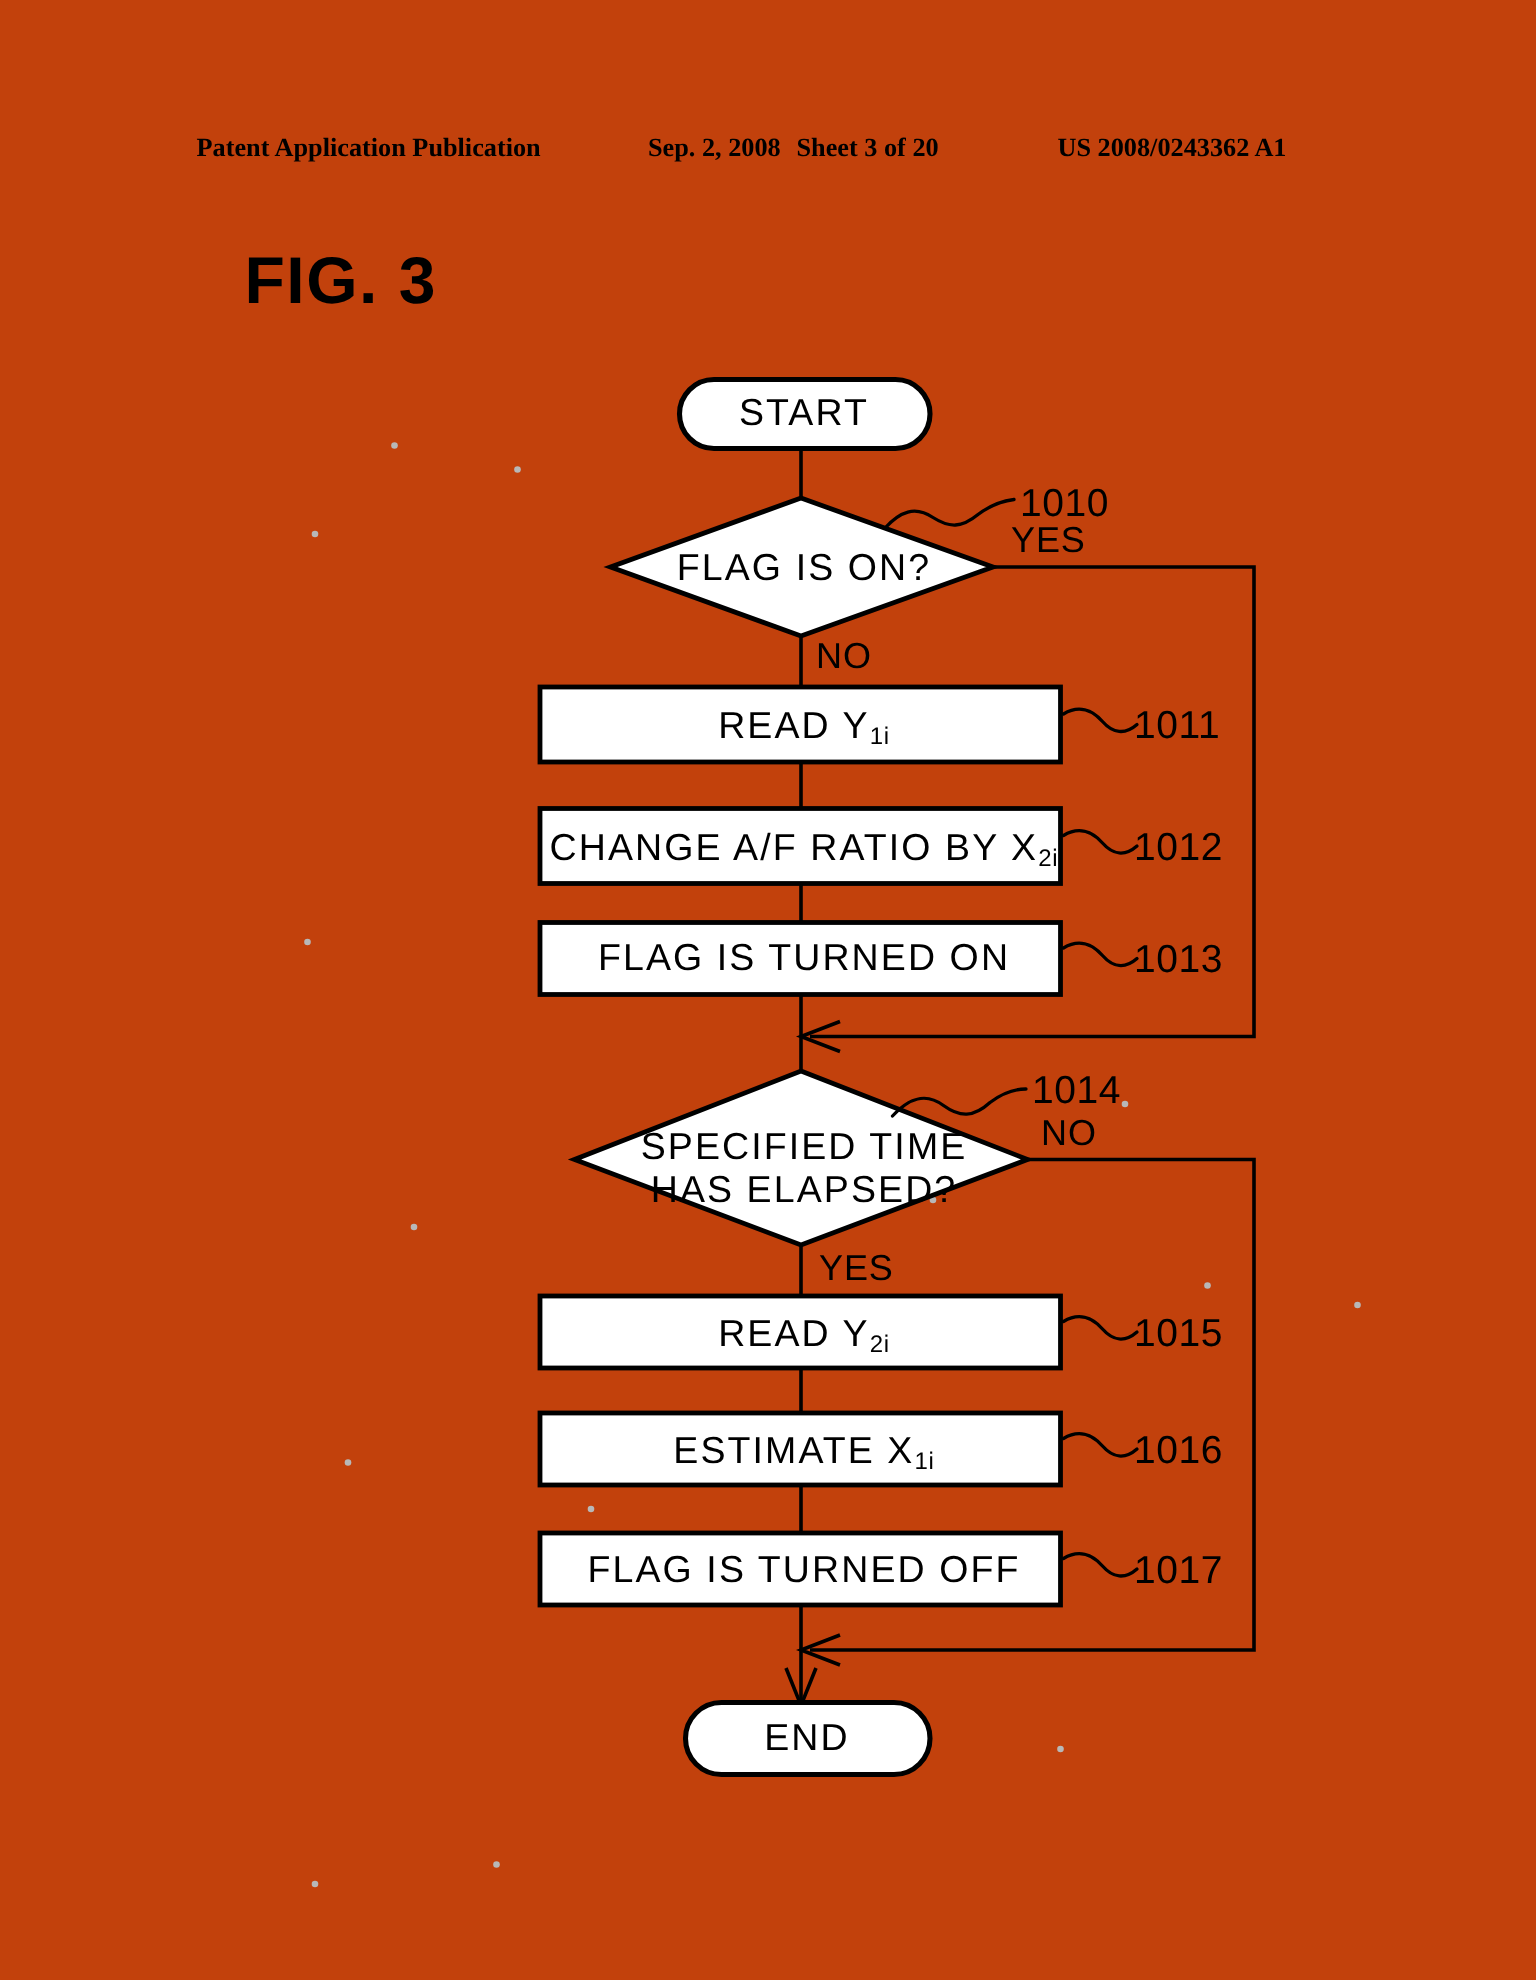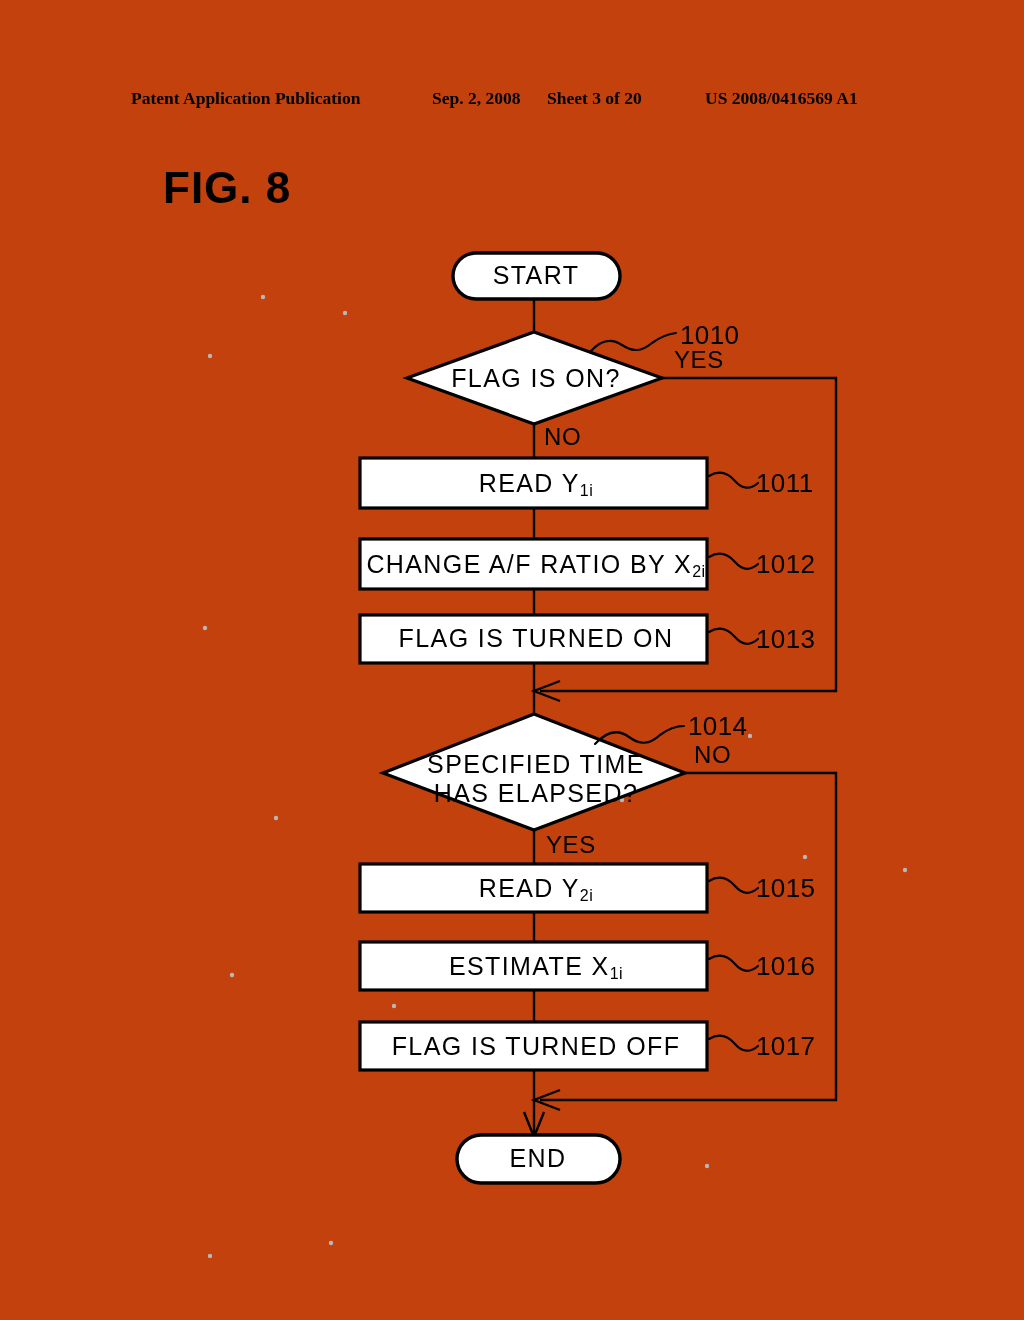--- a/index.html
+++ b/index.html
@@ -34,21 +34,21 @@
     font-size: 17.5px;
     letter-spacing: 0px;
   }
   .pub-header span {
     position: absolute;
     white-space: nowrap;
     top: 0;
   }
   .hdr-title   { left: 131px; }
   .hdr-date    { left: 432px; }
-  .hdr-sheet   { left: 547px; }
+  .hdr-sheet   { left: 531px; }
   .hdr-number  { left: 705px; }
 
   
   .fig-label {
     position: absolute;
     left: 163px;
     top: 163px;
     font-family: "Liberation Sans", sans-serif;
     font-weight: bold;
     font-size: 44px;
@@ -119,24 +119,24 @@
 </style>
 </head>
 <body>
 
 <div id="page">
 
   <div class="pub-header">
     <span class="hdr-title">Patent Application Publication</span>
     <span class="hdr-date">Sep. 2, 2008</span>
     <span class="hdr-sheet">Sheet 3 of 20</span>
-    <span class="hdr-number">US 2008/0416569 A1</span>
+    <span class="hdr-number">US 2008/0243362 A1</span>
   </div>
 
-  <div class="fig-label">FIG. 8</div>
+  <div class="fig-label">FIG. 3</div>
 
   <svg id="flow" viewBox="0 0 1024 1320">
 
     <g>
       <circle class="speck" cx="263" cy="297" r="2.2"></circle>
       <circle class="speck" cx="345" cy="313" r="2.2"></circle>
       <circle class="speck" cx="210" cy="356" r="2.2"></circle>
       <circle class="speck" cx="205" cy="628" r="2.2"></circle>
       <circle class="speck" cx="276" cy="818" r="2.2"></circle>
       <circle class="speck" cx="805" cy="857" r="2.2"></circle>

